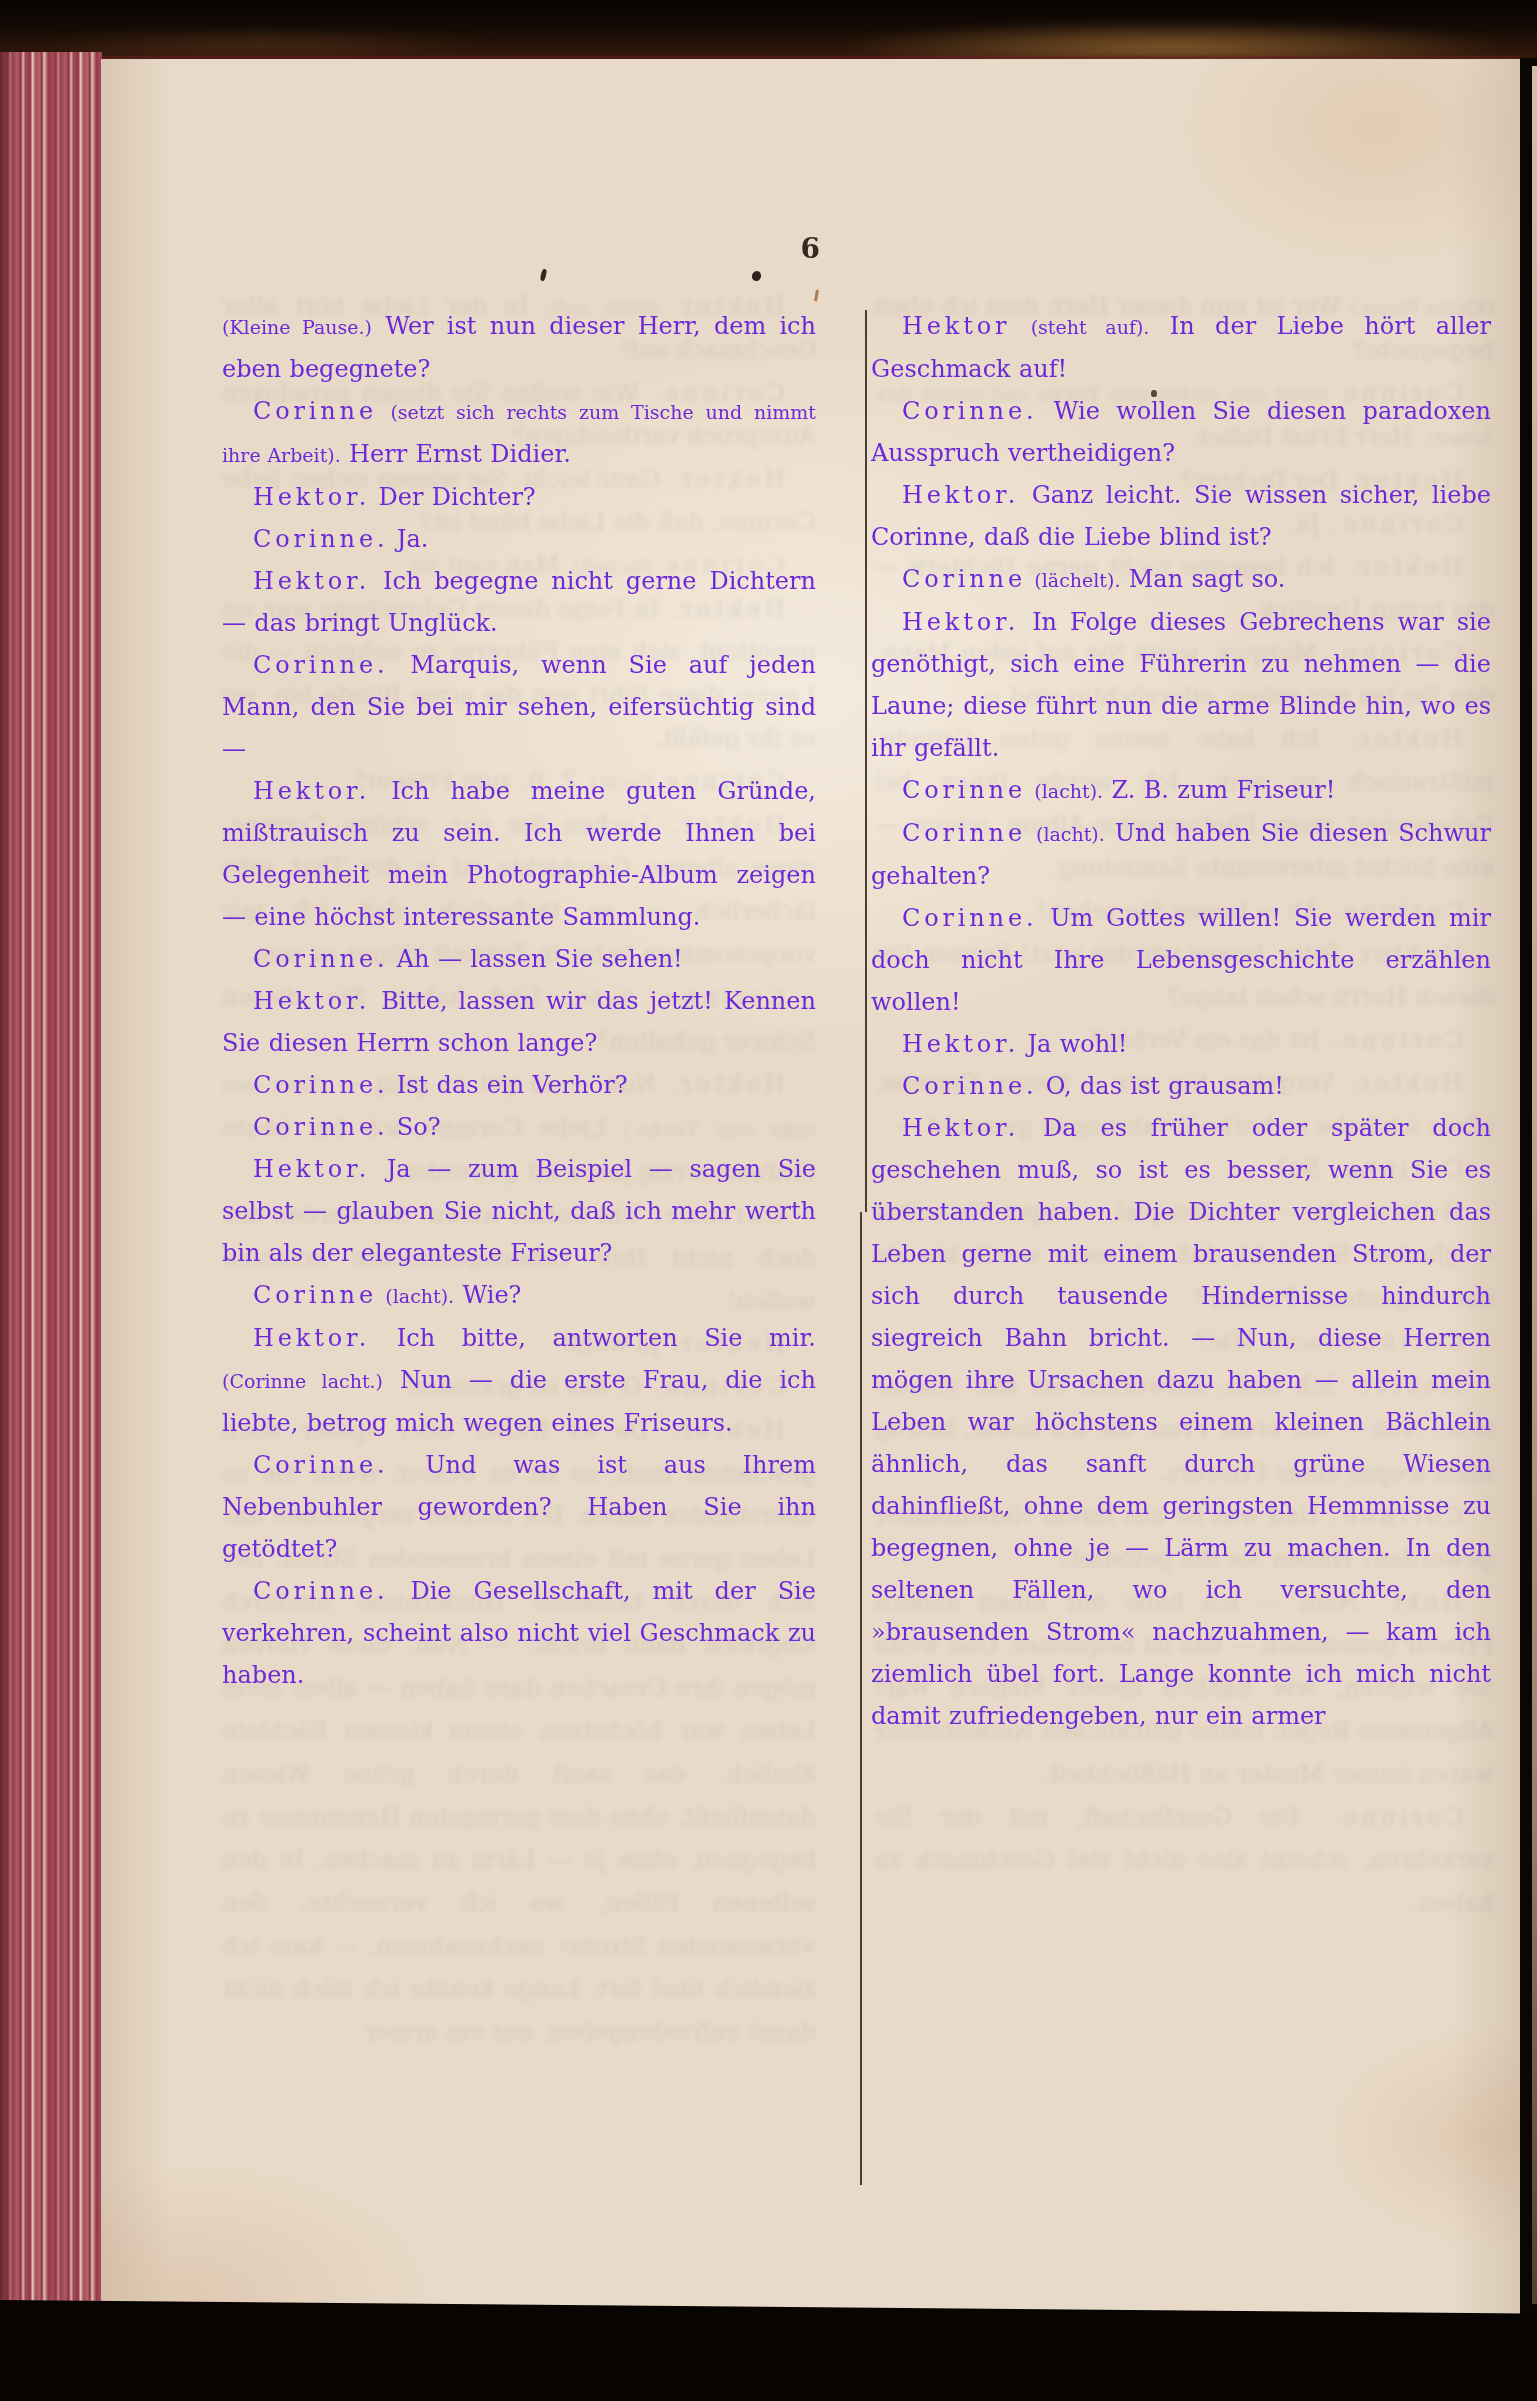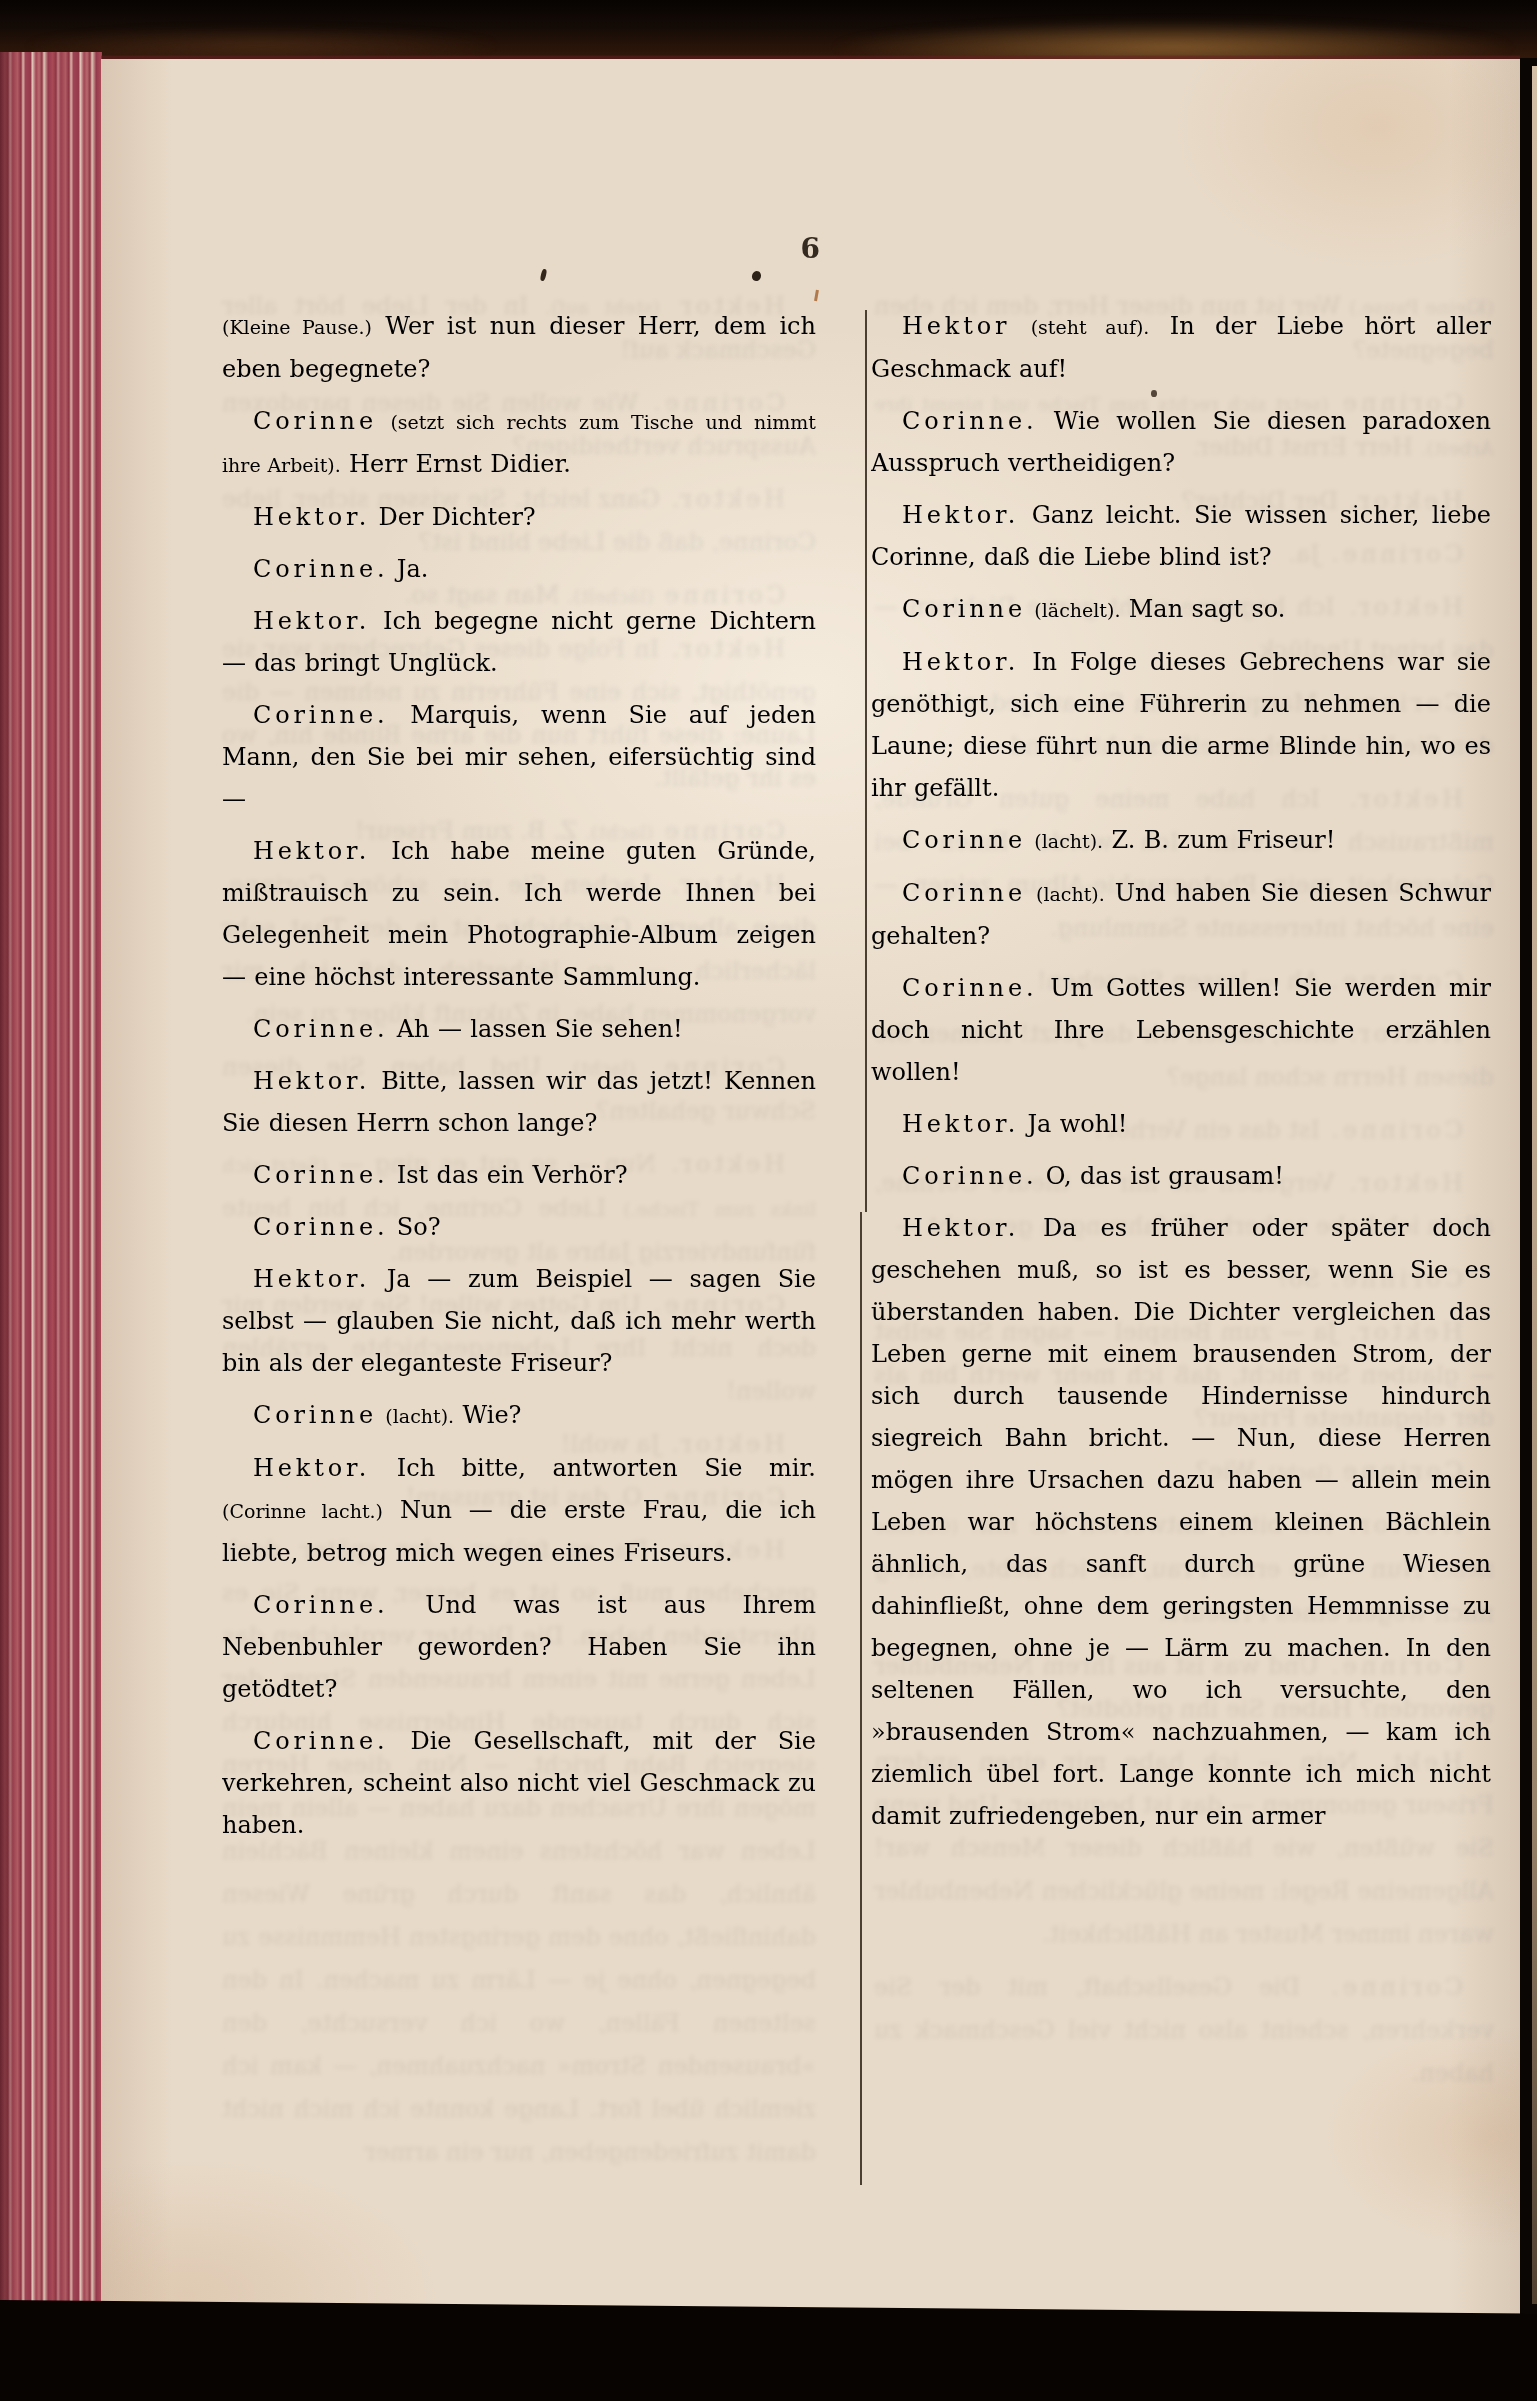--- a/index.html
+++ b/index.html
@@ -63,36 +63,36 @@
     background:#070402; transform:rotate(0.5deg); transform-origin:left top;
   }
 
   
   .page-number {
     position:absolute; left:0; top:173px; width:1419px; text-align:center;
     font-size:28px; font-weight:bold; color:#342a1f; letter-spacing:0.7px;
   }
   .col {
     position:absolute; top:246px; height:1945px; overflow:hidden;
-    color:#000000; font-size:24px; line-height:42px; text-align:justify;
+    color:#6d28d9; font-size:24px; line-height:42px; text-align:justify;
     hyphens:auto; -webkit-hyphens:auto; word-spacing:0.7px;
   }
   .col-left  { left:121px;  width:594px; }
   .col-right { left:770px; width:620px; }
   
   .ghost {
     position:absolute; top:226px; height:1969px; overflow:hidden; pointer-events:none;
     transform:scaleX(-1); filter:blur(2px); opacity:0.12; color:#565b60;
     font-size:24px; line-height:43px; text-align:justify;
   }
   .ghost-left  { left:121px;  width:594px; }
   .ghost-right { left:773px; width:620px; }
 
   .para { margin:0; text-indent:31px; }
-  .para + .para { margin-top:10px; }
+  .para + .para { }
   .para.noindent { text-indent:0; }
   .seg-speaker { letter-spacing:0.16em; }
   .seg-stage   { font-size:19px; }
 
   
   .divider-a { position:absolute; left:764px; top:251px; width:2px; height:902px; background:#3a2d21; opacity:0.9; }
   .divider-b { position:absolute; left:759px; top:1153px; width:2px; height:973px; background:#3a2d21; opacity:0.9; }
 
   
   .speck { position:absolute; pointer-events:none; }

